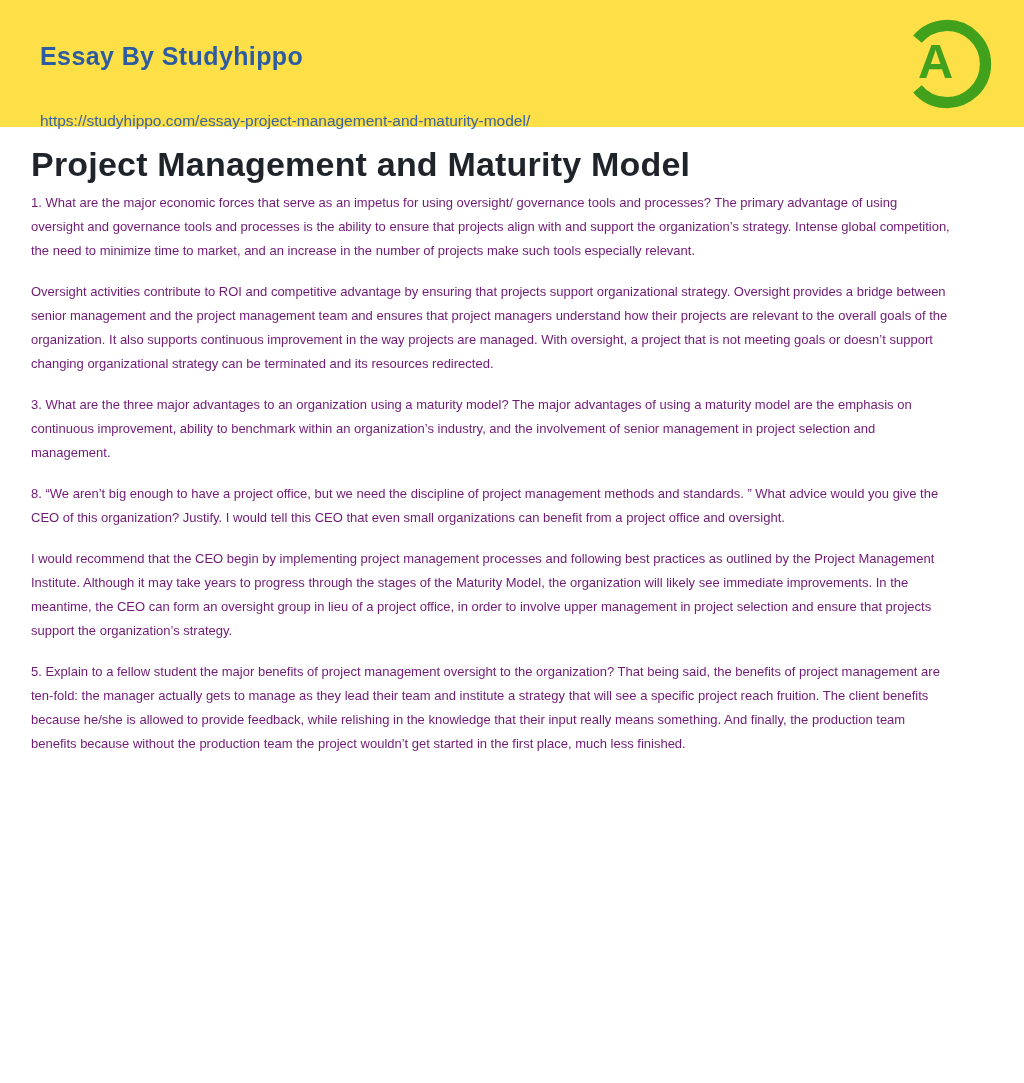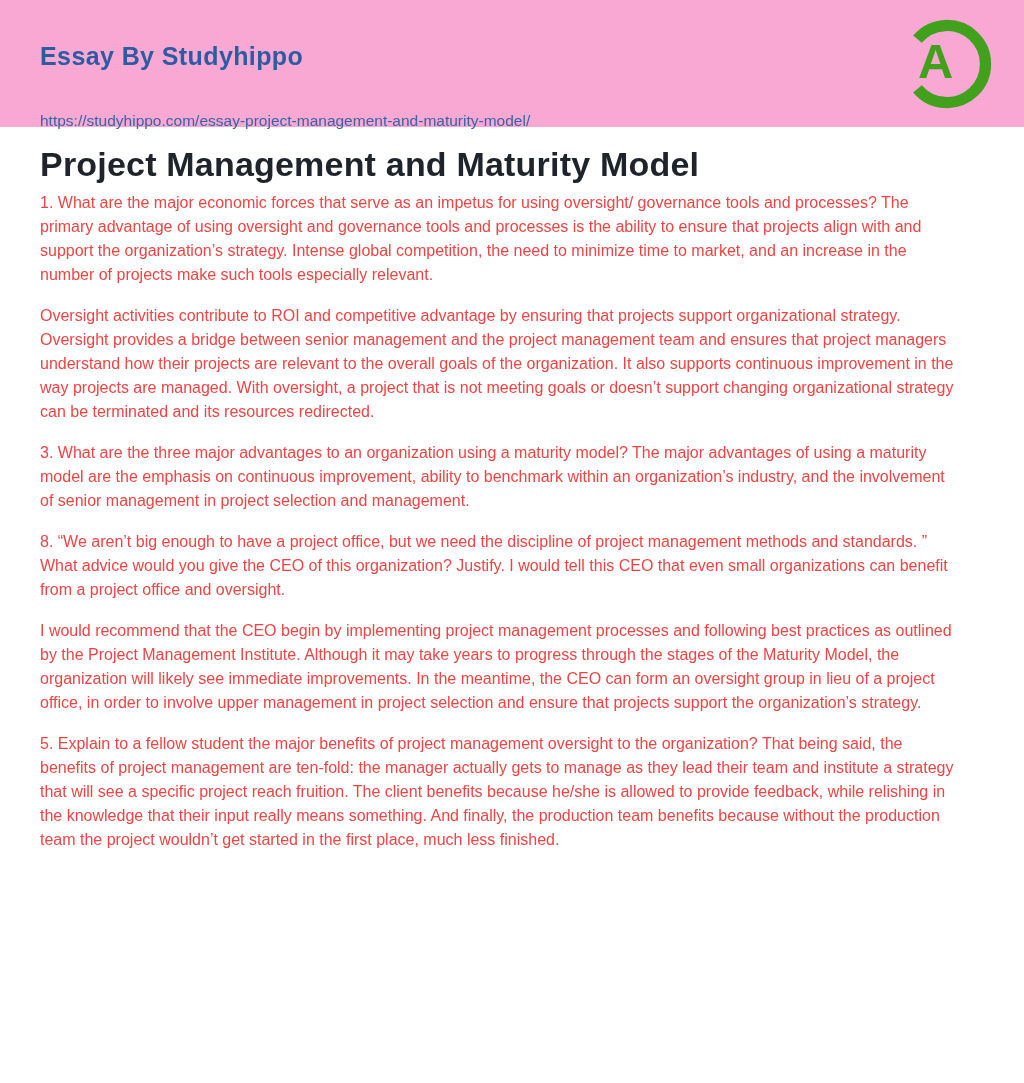--- a/index.html
+++ b/index.html
@@ -10,21 +10,21 @@
   }
   .page {
     width: 1024px;
     height: 1083px;
     background: #ffffff;
     overflow: hidden;
     position: relative;
   }
   
   .header {
-    background: #f9a8d4;
+    background: #fde047;
     height: 127px;
     position: relative;
     box-sizing: border-box;
     padding: 12px 40px;
     text-align: right;
   }
   .site-title {
     position: absolute;
     left: 40px;
     top: 42px;
@@ -46,37 +46,37 @@
   }
   .logo {
     position: absolute;
     right: 30px;
     top: 17px;
     width: 94px;
     height: 94px;
   }
   
   .content {
-    padding: 0 40px;
+    padding: 0 31px;
     max-width: 920px;
   }
   .essay-title {
     margin: 0;
     padding-top: 16px;
     font-size: 34px;
     line-height: 42px;
     font-weight: 700;
     letter-spacing: 0.2px;
     color: #1f242b;
   }
   .content p {
     margin: 0 0 17px 0;
-    font-size: 16px;
+    font-size: 13px;
     line-height: 24px;
-    color: #ef4444;
+    color: #701a75;
   }
   .content p:first-of-type {
     margin-top: 6px;
   }
 </style>
 </head>
 <body>
 
 <div class="page">
 

